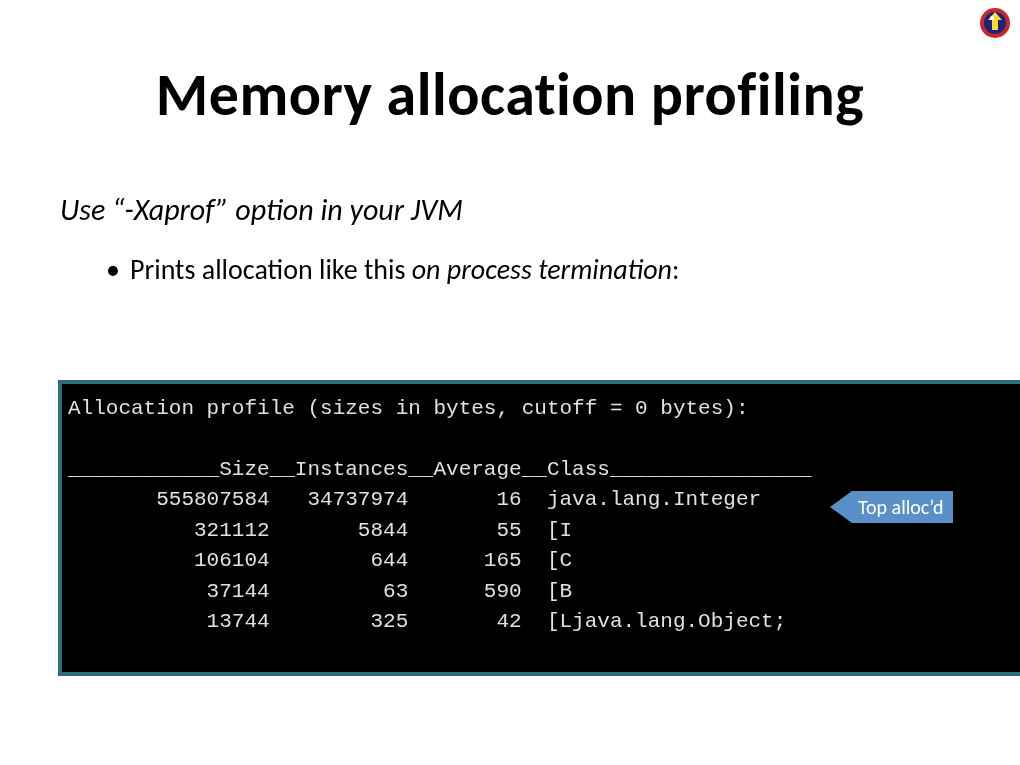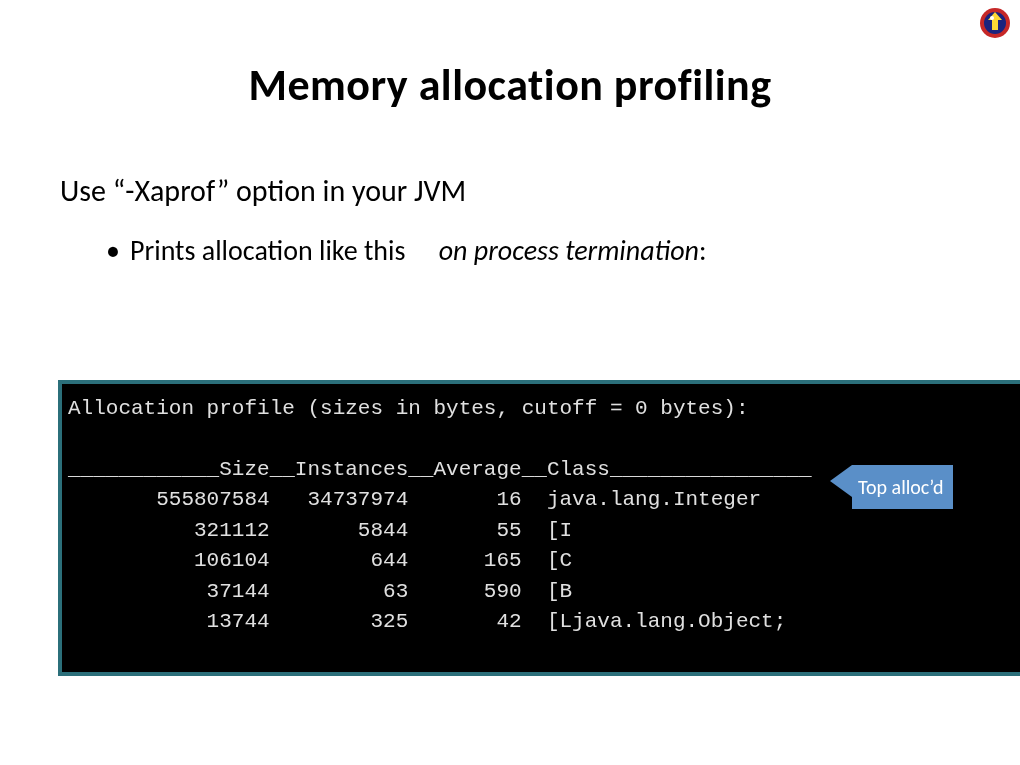--- a/index.html
+++ b/index.html
@@ -15,43 +15,44 @@
   }
   .logo {
     position: absolute;
     top: 6px;
     right: 8px;
     width: 34px;
     height: 34px;
   }
   .title {
     text-align: center;
-    font-size: 44px;
+    font-size: 60px;
     font-weight: 700;
     margin-top: 58px;
     letter-spacing: 0.5px;
   }
   .body-text {
     font-size: 30px;
     margin-top: 60px;
     margin-left: 60px;
+    font-style: italic;
   }
   .bullet-line {
     font-size: 28px;
     margin-top: 24px;
     margin-left: 130px;
     position: relative;
   }
   .bullet-line::before {
     content: "•";
     position: absolute;
     left: -24px;
     top: 0;
   }
-  .italic { font-style: italic; margin-left: 27px; }
+  .italic { font-style: italic; }
   .terminal {
     position: absolute;
     left: 58px;
     top: 380px;
     width: 980px;
     background: #000;
     border: 4px solid #2b6f7a;
     box-sizing: border-box;
     padding: 10px 6px 4px 6px;
     font-family: Consolas, "Courier New", monospace;
@@ -60,24 +61,24 @@
     line-height: 1.45;
     white-space: pre;
   }
   .terminal .rest-line {
     font-size: 21px;
   }
   .terminal .rest-italic { font-style: italic; }
   .callout {
     position: absolute;
     left: 830px;
-    top: 465px;
+    top: 491px;
     display: flex;
     align-items: stretch;
-    height: 44px;
+    height: 32px;
   }
   .callout .arrow {
     width: 0;
     height: 0;
     border-top: 16px solid transparent;
     border-bottom: 16px solid transparent;
     border-right: 22px solid #5a8fc8;
   }
   .callout .label {
     background: #5a8fc8;

